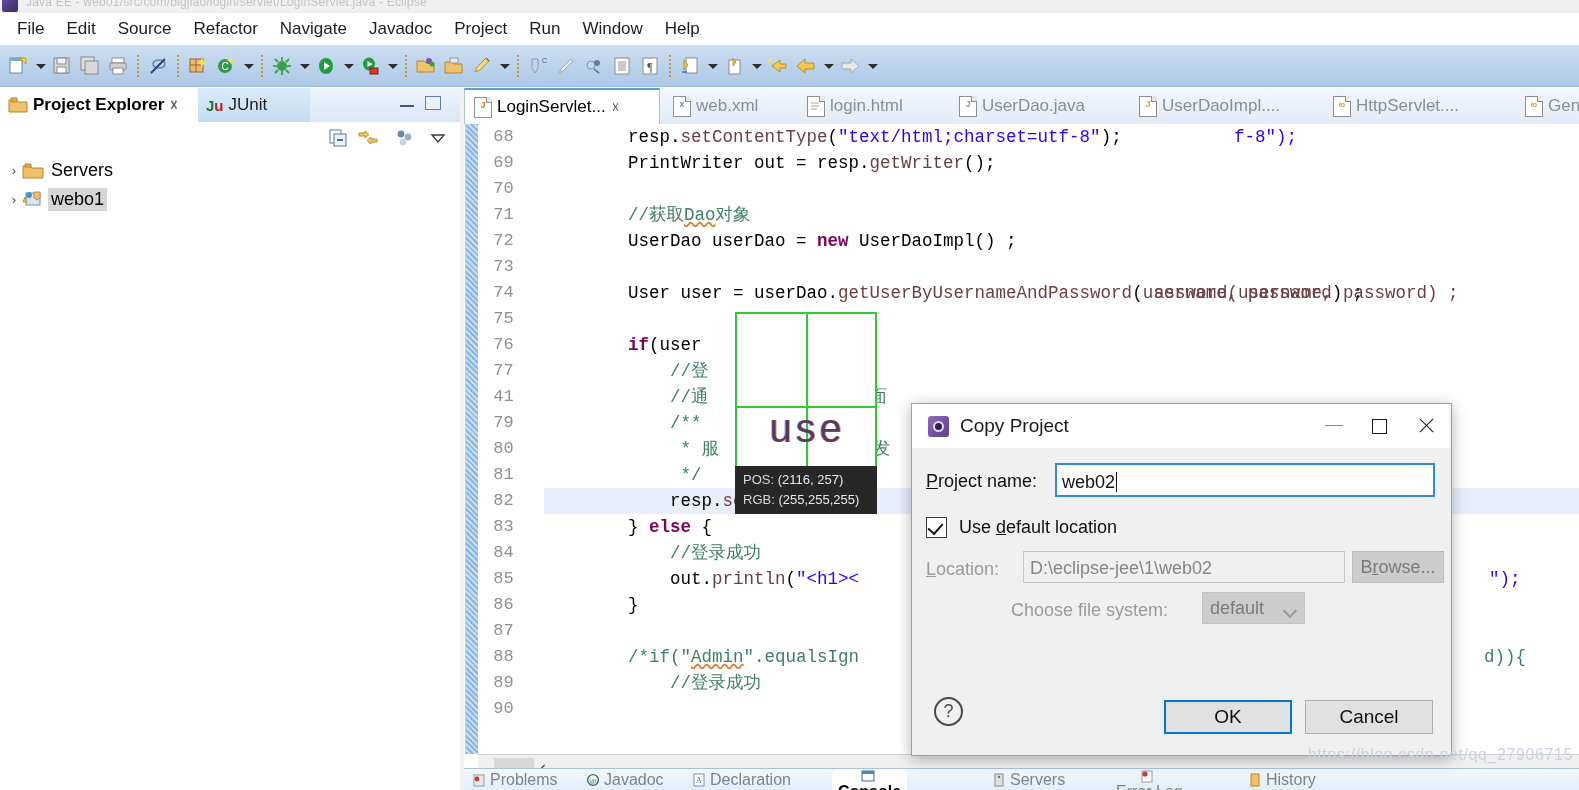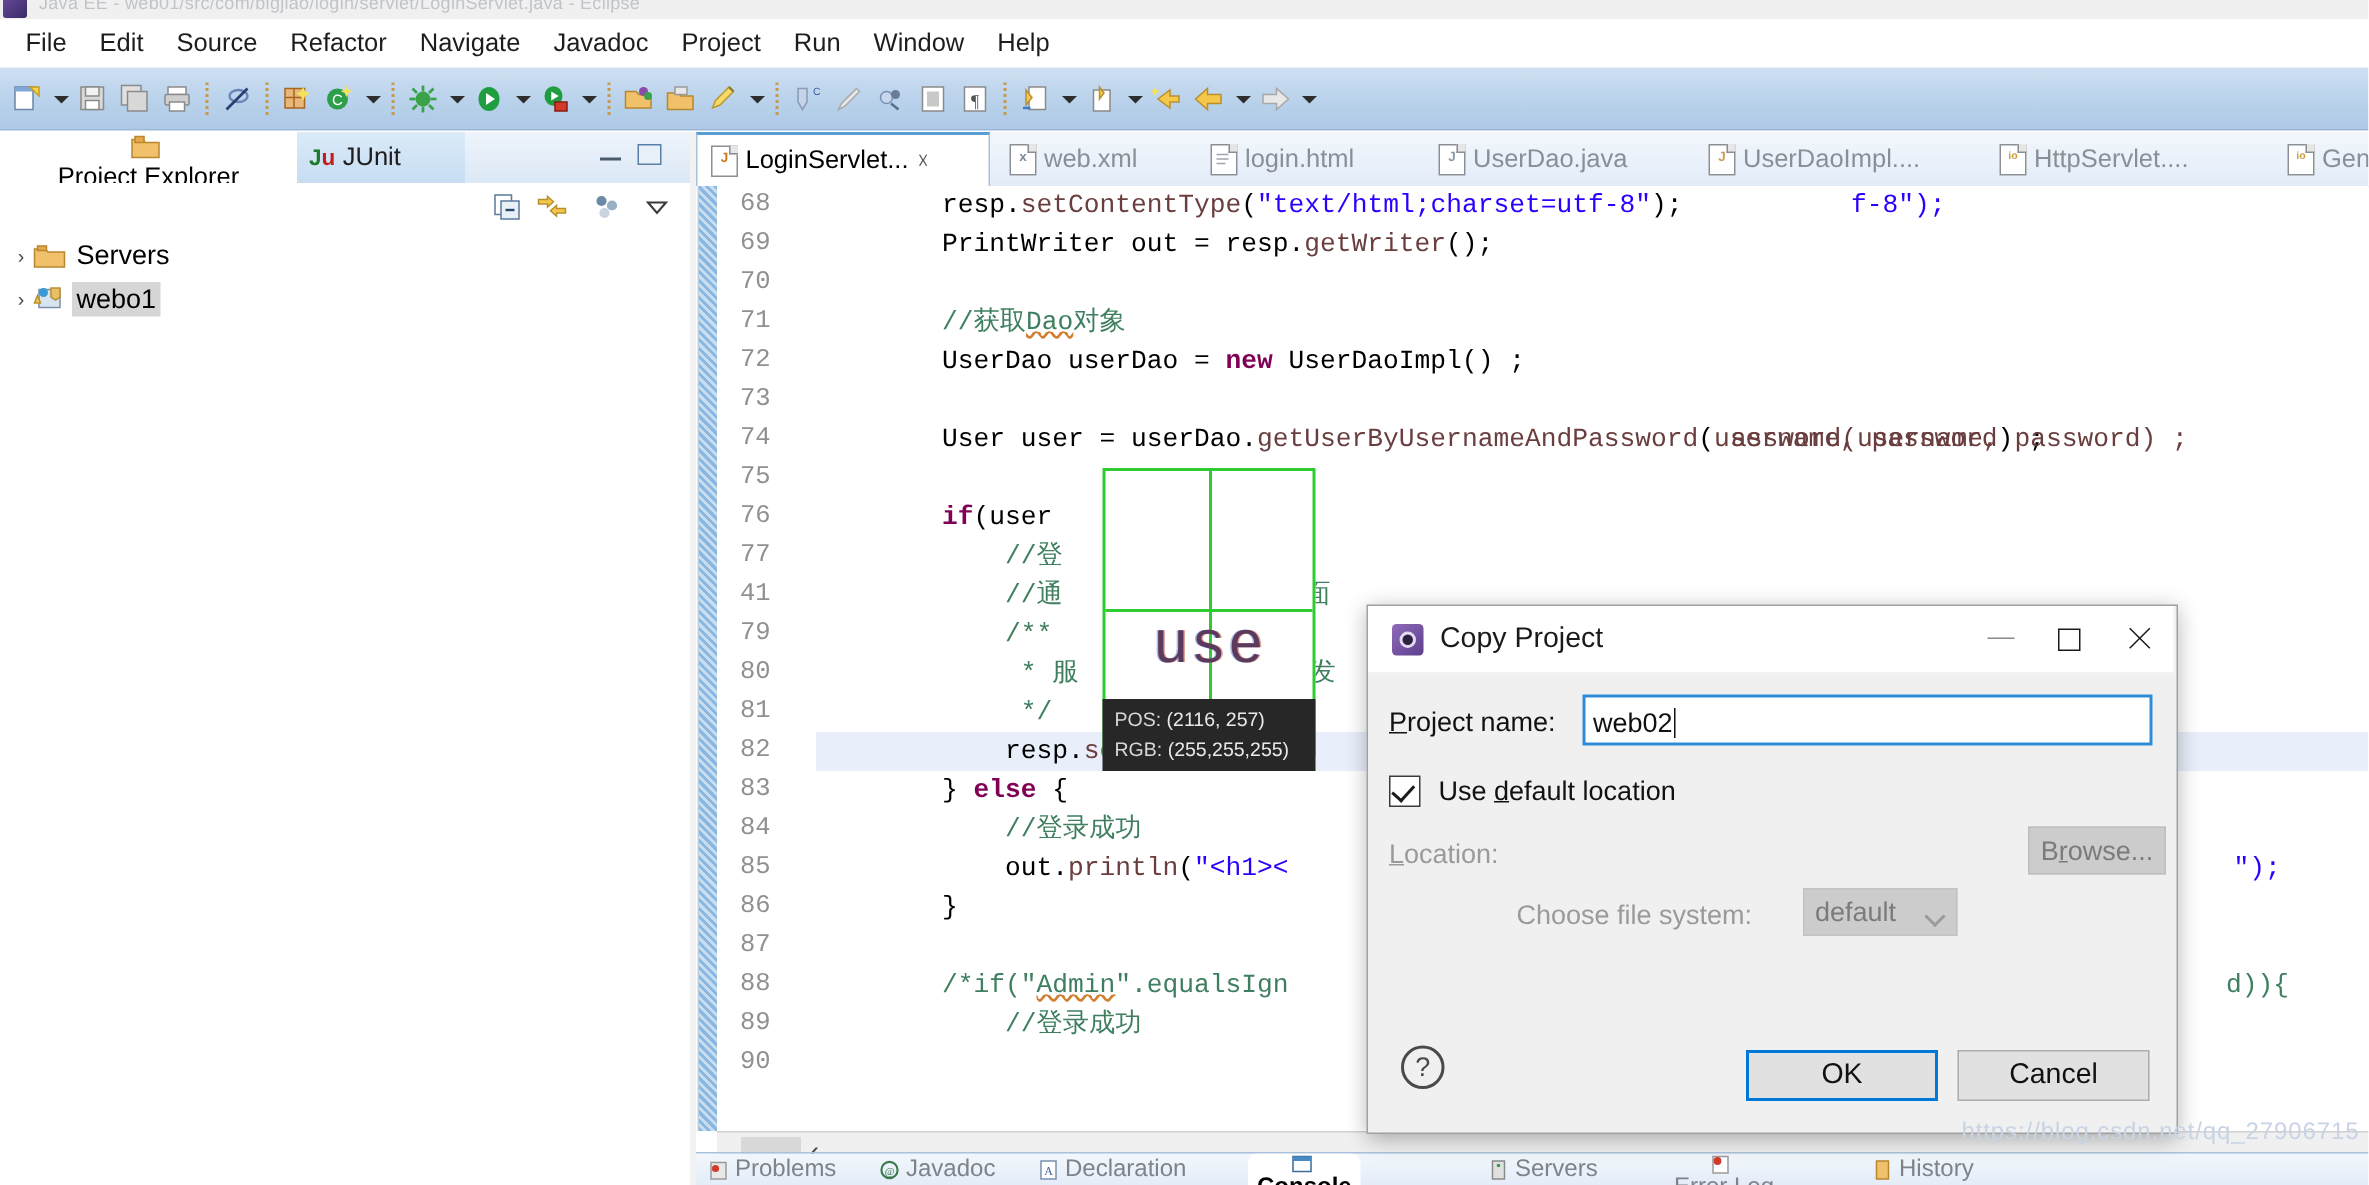--- a/index.html
+++ b/index.html
@@ -59,21 +59,21 @@
   }
   #left-tabbar{
     position:absolute;left:0;top:0;width:460px;height:34px;
     background:linear-gradient(to bottom,#eef4fb,#dbe8f6);
     border-bottom:1px solid #9bb8d8;
   }
   .ltab{
     position:absolute;top:0;height:34px;display:flex;align-items:center;
     padding:0 8px;box-sizing:border-box;font-size:17px;white-space:nowrap;cursor:default;
   }
-  .ltab.active{background:#ffffff;color:#000;font-weight:normal;flex-direction:column;}
+  .ltab.active{background:#ffffff;color:#000;font-weight:bold;}
   .ltab.inactive{background:linear-gradient(to bottom,#dbeaf8,#c6ddf2);color:#1d1d1d;}
   .tab-close{font-size:14px;color:#555;margin-left:6px;}
   .ltab-mini{
     position:absolute;top:8px;width:14px;height:12px;border:1px solid #5b7fa6;
     background:#e8f0f8;cursor:default;
   }
   #left-toolbar{
     position:absolute;left:0;top:34px;width:460px;height:32px;background:#fff;
   }
   .lt-icon{position:absolute;top:6px;width:20px;height:20px;cursor:default;}
@@ -732,20 +732,21 @@
 
   <div class="dlg-label" id="pn-label"><span class="u">P</span><span>roject name:</span></div>
   <div id="pn-input"><span>web02</span><span id="pn-caret"></span></div>
 
   <div id="chk-box">
       <span class="tick"></span>
     </div>
   <div class="dlg-label" id="chk-label"><span>Use </span><span class="u">d</span><span>efault location</span></div>
 
   <div class="dlg-label dim" id="loc-label"><span class="u">L</span><span>ocation:</span></div>
+  <div id="loc-field">D:\eclipse-jee\1\web02</div>
   <div id="browse-btn">
       <span>B</span>
       <span class="u">r</span>
       <span>owse...</span>
     </div>
 
   <div class="dlg-label dim" id="fs-label">Choose file system:</div>
   <div id="fs-select">
       <span>default</span>
       <span class="chev"></span>

